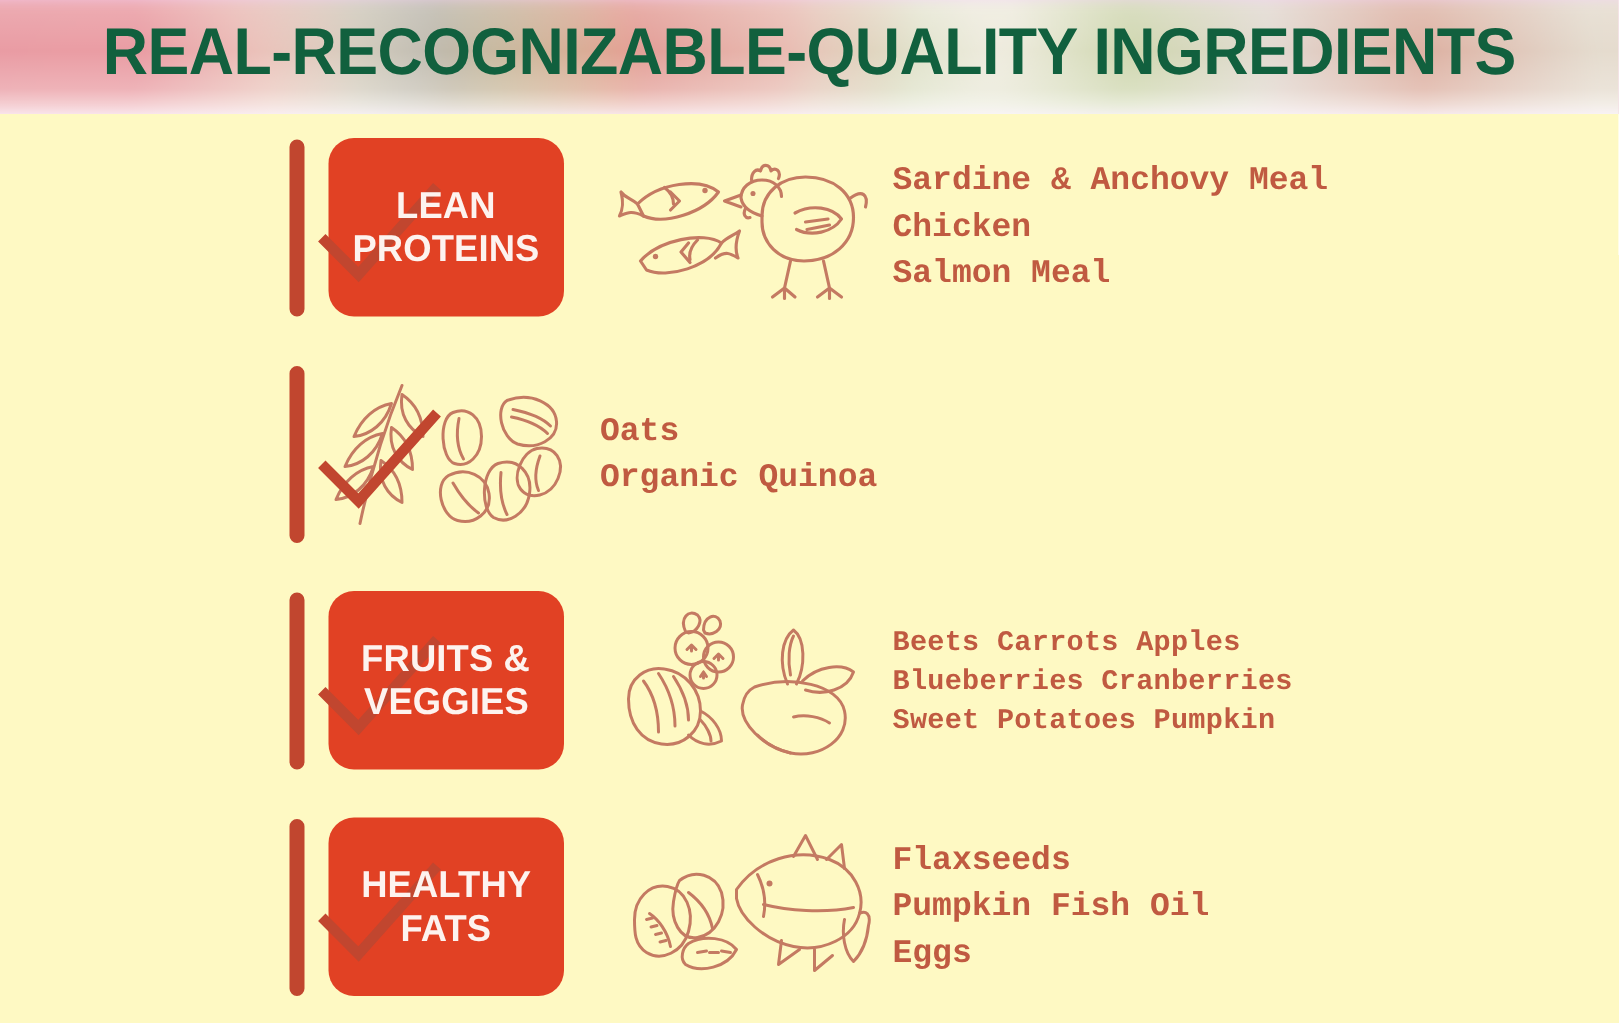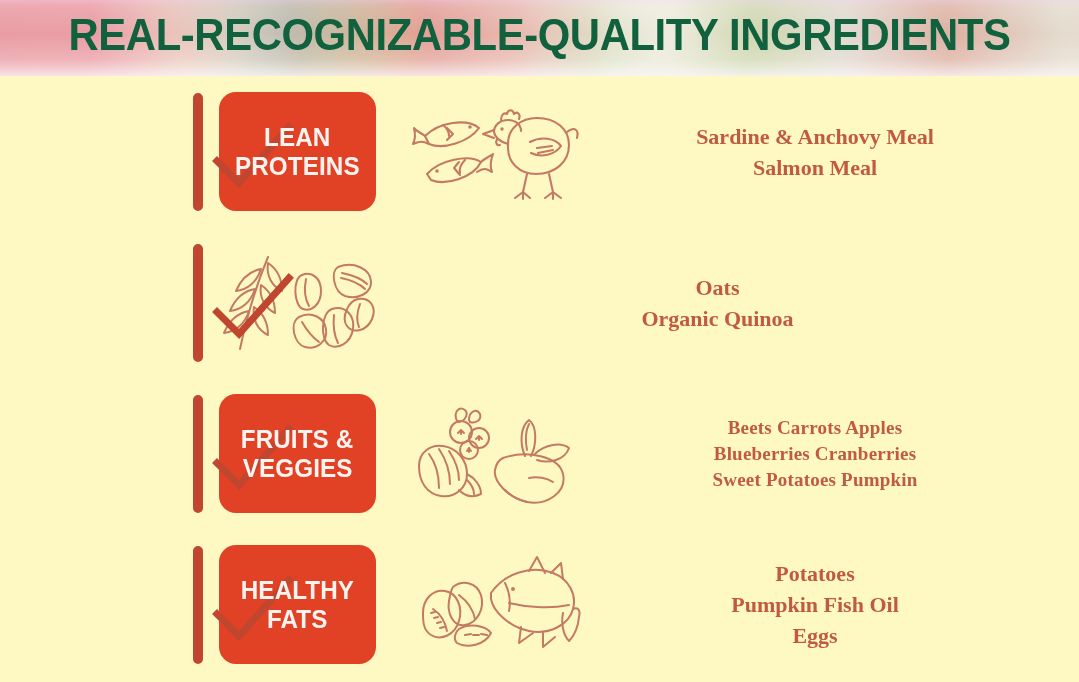--- a/index.html
+++ b/index.html
@@ -130,23 +130,23 @@
   .cell-icon {
     width: 200px;
     display: flex;
     align-items: center;
     justify-content: center;
   }
 
   .cell-text {
     flex: 1;
     padding-right: 44px;
-    text-align: center;
+    text-align: left;
     color: #c05a41;
-    font-family: Liberation Serif, serif;
+    font-family: Liberation Mono, monospace;
     font-weight: bold;
     line-height: 30px;
   }
   .cell-text .line { display: block; white-space: nowrap; }
   .row-1 .cell-text, .row-2 .cell-text, .row-4 .cell-text { font-size: 22px; line-height: 31px; }
   .row-3 .cell-text { font-size: 19px; line-height: 26px; }
   .row-3 .cell-text .line { letter-spacing: 0.2px; }
 </style>
 </head>
 <body>
@@ -206,20 +206,21 @@
 
           <path d="M158 34 C166 28 170 32 168 40"></path>
 
           <path d="M118 76 L114 94 M114 94 L106 100 M114 94 L114 101 M114 94 L121 100"></path>
           <path d="M140 76 L144 94 M144 94 L136 100 M144 94 L144 101 M144 94 L152 100"></path>
         </g>
       </svg>
     </div>
     <div class="cell-text">
       <span class="line">Sardine &amp; Anchovy Meal</span>
+      <span class="line">Chicken</span>
       <span class="line">Salmon Meal</span>
     </div>
   </div>
 
   <div class="row row-2">
     <div class="cell-check">
       <div class="checkbox">
         <svg width="108" height="108" viewBox="0 0 108 108">
           <path d="M19 63 L41 85 L91 29" fill="none" stroke="#c1462f" stroke-width="7" stroke-linecap="square" stroke-linejoin="miter"></path>
         </svg>
@@ -359,19 +360,19 @@
 
           <path d="M112 76 L110 92 L124 82"></path>
 
           <path d="M134 82 L134 96 L146 86"></path>
 
           <path d="M100 52 C116 56 140 58 160 54"></path>
         </g>
       </svg>
     </div>
     <div class="cell-text">
-      <span class="line">Potatoes</span>
+      <span class="line">Flaxseeds</span>
       <span class="line">Pumpkin Fish Oil</span>
       <span class="line">Eggs</span>
     </div>
   </div>
 
 </div>
 
 </body></html>

